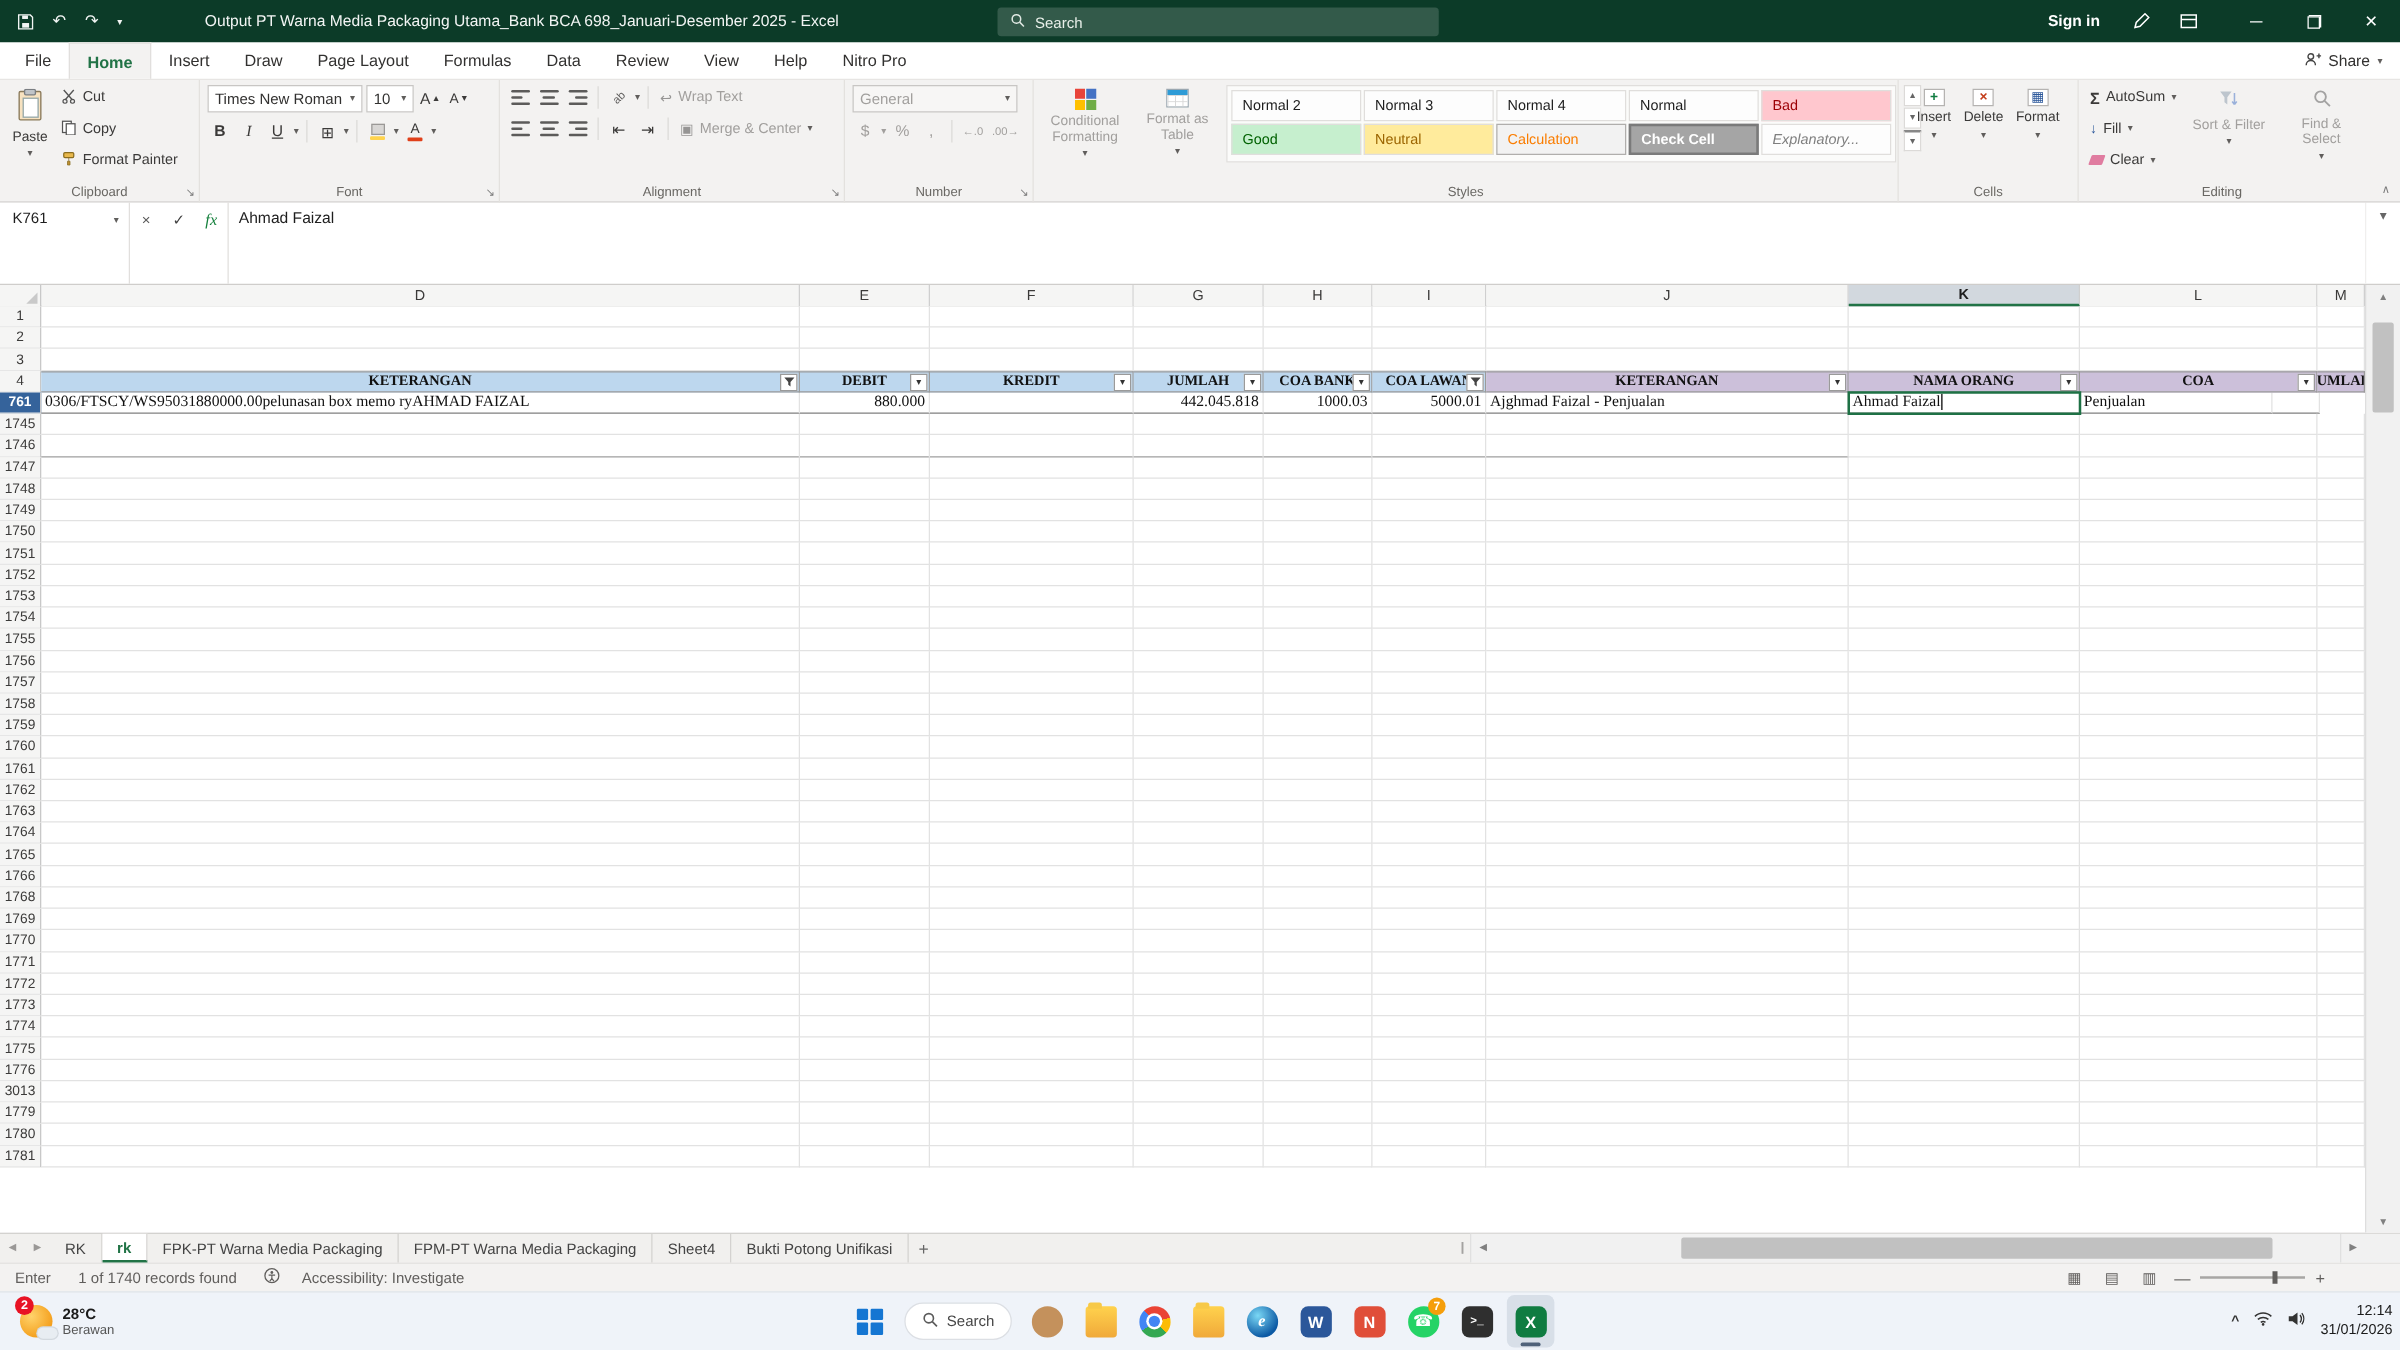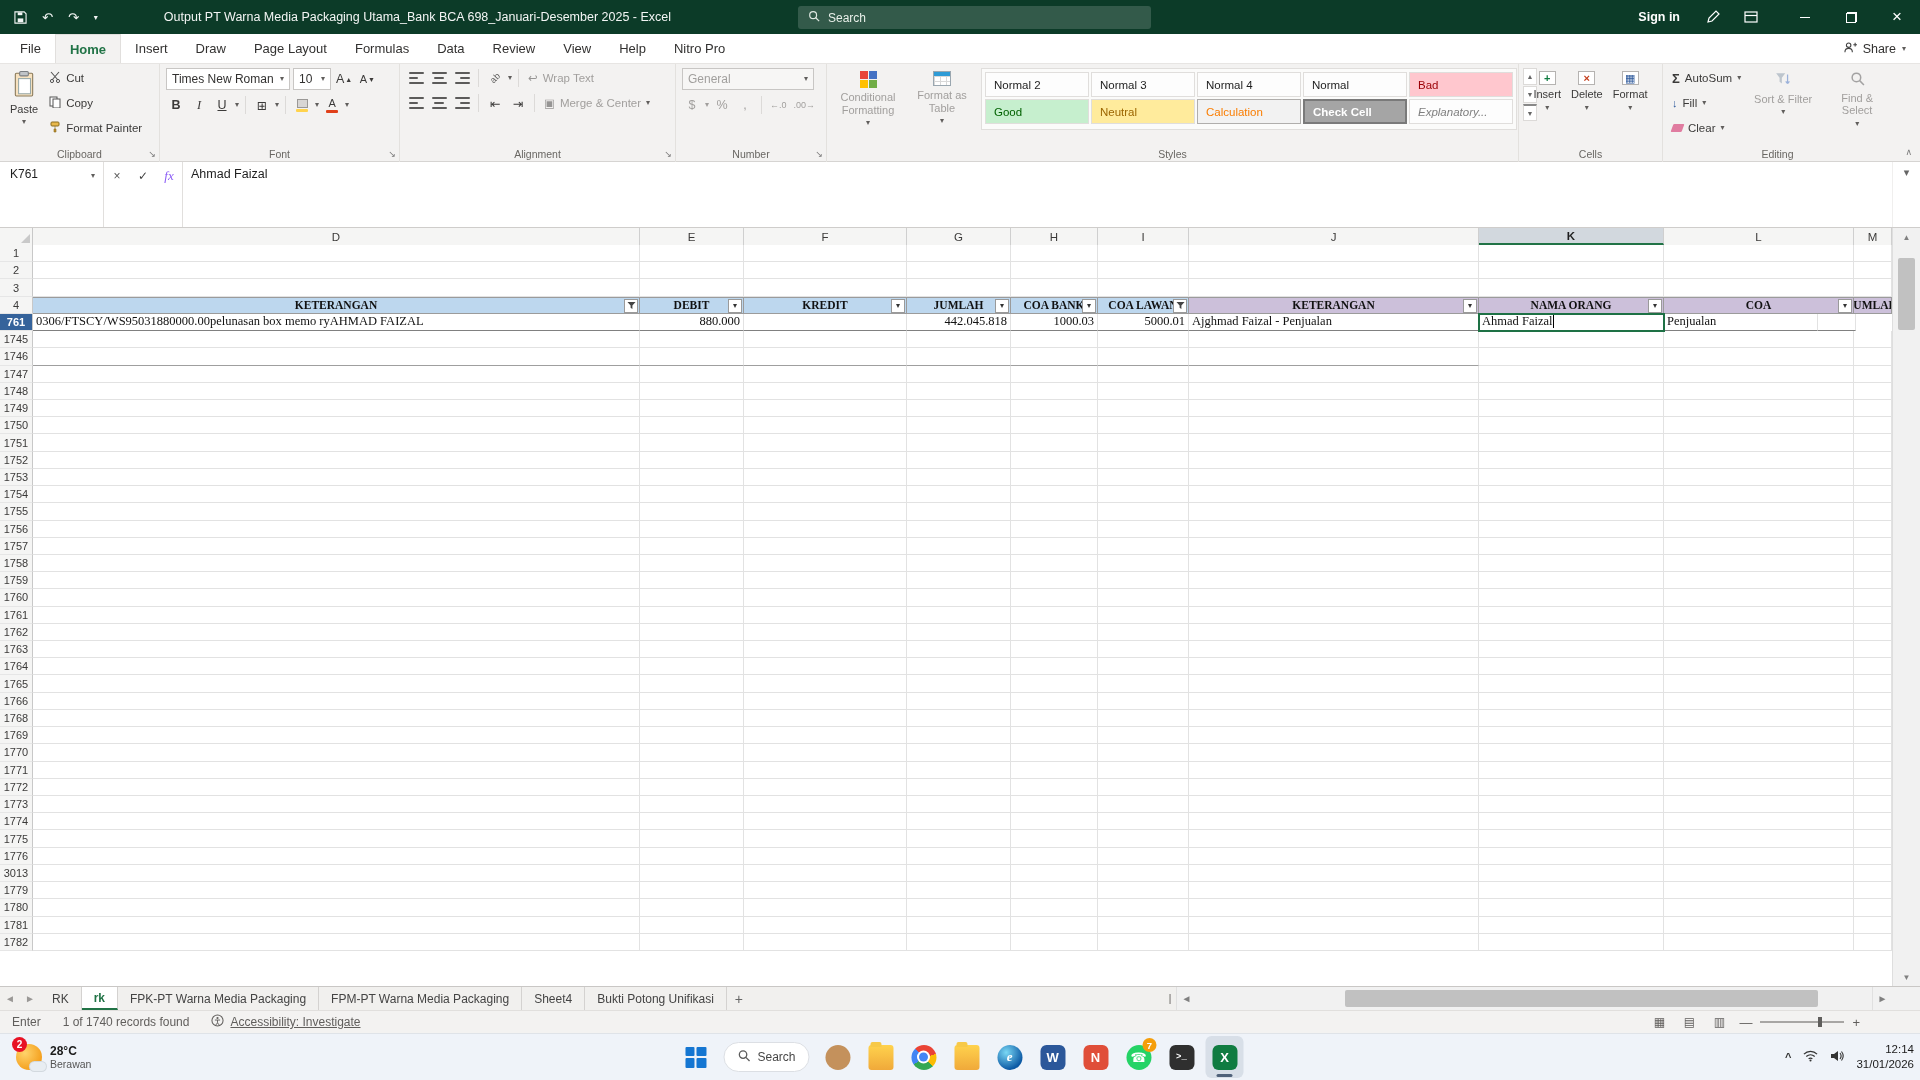--- a/index.html
+++ b/index.html
@@ -77,21 +77,21 @@
   .fillic{color:#2b579a;font-weight:700;font-size:11px;}
   .clric{width:11px;height:8px;background:#e07ca0;transform:skewX(-20deg);border-radius:1px;display:inline-block;}
   .rcol{position:absolute;right:8px;bottom:4px;font-size:9px;color:#7a7a7a;}
 
   
   .fbar{height:66px;background:#fff;border-bottom:1px solid #cfcdcb;display:flex;align-items:stretch;}
   .nbox{width:104px;border-right:1px solid #e1dfdd;display:flex;align-items:flex-start;justify-content:space-between;padding:5px 8px 0 10px;font-size:12px;color:#1e1e1e;}
   .fbtns{display:flex;align-items:flex-start;padding-top:4px;border-right:1px solid #e1dfdd;}
   .fb{width:26px;height:20px;display:flex;align-items:center;justify-content:center;font-size:12px;color:#5a5a5a;}
   .fb.ok{color:#3f3f3f;}
-  .fb.fx{font-style:italic;font-family:"Liberation Serif",serif;font-size:13px;color:#8b5cf6;}
+  .fb.fx{font-style:italic;font-family:"Liberation Serif",serif;font-size:13px;color:#15803d;}
   .finput{flex:1;font-size:12.5px;color:#1e1e1e;padding:5px 0 0 8px;}
   .fexp{width:28px;display:flex;align-items:flex-start;justify-content:center;padding-top:4px;color:#666;font-size:11px;border-left:1px solid #f0efee;}
 
   
   .gridwrap{position:relative;height:758px;display:flex;background:#fff;}
   .gridinner{width:1892px;overflow:hidden;}
   .colhdrs{display:flex;height:17px;background:#f5f5f4;border-bottom:1px solid #b8b8b8;}
   .corner{width:33px;height:17px;border-right:1px solid #c8c8c8;position:relative;background:#f5f5f4;}
   .corner::after{content:"";position:absolute;right:2px;bottom:2px;border-left:9px solid transparent;border-bottom:9px solid #c9c9c9;}
   .chlist{display:flex;}
@@ -128,21 +128,21 @@
   .stfill{flex:1;}
   .hsplit{width:14px;display:flex;align-items:center;justify-content:center;color:#9a9896;font-size:10px;letter-spacing:-2px;}
   .harrow{width:20px;display:flex;align-items:center;justify-content:center;color:#808080;font-size:10px;background:#f1f1f1;border-left:1px solid #e0e0e0;}
   .htrack{width:676px;position:relative;background:#f1f1f1;}
   .hthumb{position:absolute;top:3px;bottom:3px;left:22%;width:70%;background:#c1c1c1;border-radius:2px;}
   .hcorner{width:28px;background:#f1f1f1;}
 
   
   .statusbar{height:23px;background:#f3f2f1;border-top:1px solid #e1dfdd;display:flex;align-items:center;font-size:12px;color:#605e5c;}
   .sleft{display:flex;align-items:center;gap:22px;padding-left:12px;}
-  .acc{display:flex;align-items:center;gap:6px;text-decoration:underline;}
+  .acc{display:flex;align-items:center;gap:17px;}
   .sright{margin-left:auto;display:flex;align-items:center;gap:10px;padding-right:60px;}
   .vwic{width:20px;height:16px;display:flex;align-items:center;justify-content:center;font-size:12px;color:#605e5c;}
   .zline{display:flex;align-items:center;gap:8px;}
   .ztrack{width:84px;height:2px;background:#a8a6a4;position:relative;}
   .zthumb{position:absolute;left:68%;top:-4px;width:4px;height:10px;background:#605e5c;}
   .zbtn{font-size:13px;color:#605e5c;}
 
   
   .taskbar{height:47px;background:#eff3f9;border-top:1px solid #dfe3e8;position:relative;}
   .weather{position:absolute;left:4px;top:0;bottom:0;display:flex;align-items:center;gap:8px;padding:0 12px;}
@@ -1148,33 +1148,20 @@
             <div class="cell" style="width: 104px;"></div>
             <div class="cell" style="width: 163px;"></div>
             <div class="cell" style="width: 104px;"></div>
             <div class="cell" style="width: 87px;"></div>
             <div class="cell" style="width: 91px;"></div>
             <div class="cell" style="width: 290px;"></div>
             <div class="cell" style="width: 185px;"></div>
             <div class="cell" style="width: 190px;"></div>
             <div class="cell" style="width: 38px;"></div>
           </div>
-          <div class="grow">
-            <div class="rowhdr">1782</div>
-            <div class="cell" style="width: 607px;"></div>
-            <div class="cell" style="width: 104px;"></div>
-            <div class="cell" style="width: 163px;"></div>
-            <div class="cell" style="width: 104px;"></div>
-            <div class="cell" style="width: 87px;"></div>
-            <div class="cell" style="width: 91px;"></div>
-            <div class="cell" style="width: 290px;"></div>
-            <div class="cell" style="width: 185px;"></div>
-            <div class="cell" style="width: 190px;"></div>
-            <div class="cell" style="width: 38px;"></div>
-          </div>
         </div>
     </div>
     <div class="vscroll">
       <div class="varrow">▲</div>
       <div class="vtrack">
           <div class="vthumb"></div>
         </div>
       <div class="varrow">▼</div>
     </div>
   </div>

